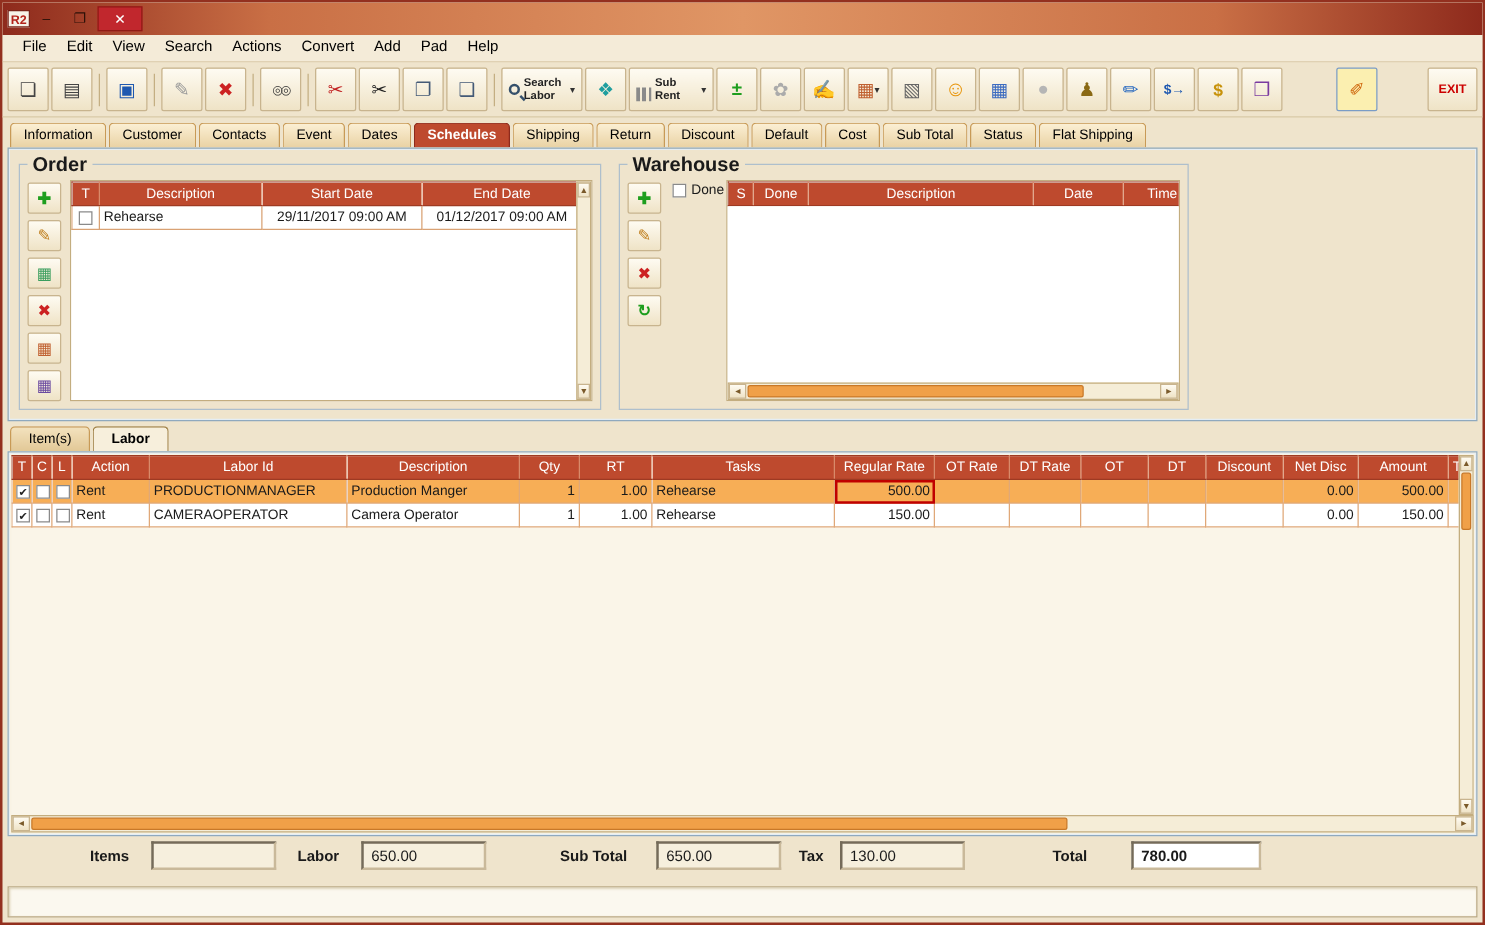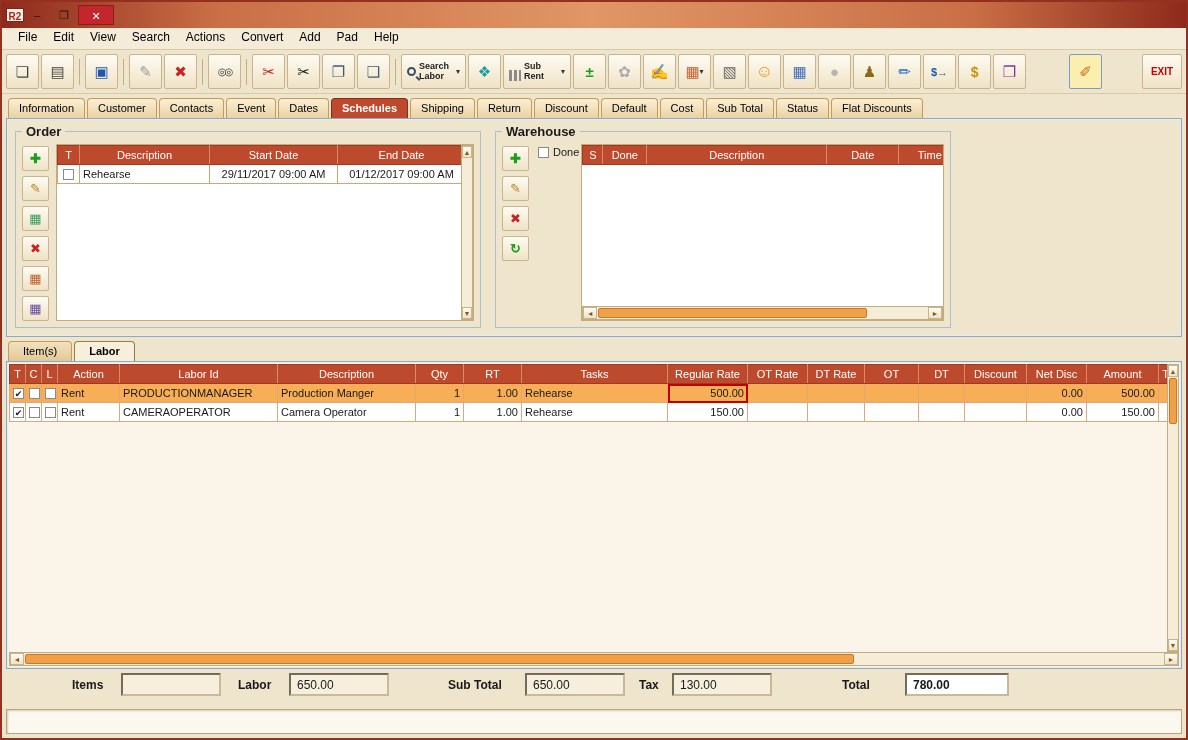--- a/index.html
+++ b/index.html
@@ -73,21 +73,21 @@
   .tabbar { height:24px; flex:0 0 24px; display:flex; align-items:flex-end; padding:2px 6px 0; gap:2px; }
   .tab { padding:3px 10px 4px; font-size:11px; border:1px solid #C89A56; border-bottom:none;
     border-radius:4px 4px 0 0; background:linear-gradient(#FBEFD4,#E9D2A4); }
   .tab.active { background:#BE4A2E; color:#fff; font-weight:bold; border-color:#8E2A1C; }
 
   
   .top-section { flex:0 0 212px; margin:0 4px; border:1px solid #8FA9BE; background:#EFE4CC;
     box-shadow: inset 0 0 0 1px #E4EDF4; display:flex; padding:4px 8px 8px; gap:14px; }
   .panel { position:relative; border:1px solid #AEBFCC; margin-top:8px; padding:12px 6px 6px; }
   .panel .plabel { position:absolute; top:-8px; left:6px; background:#EFE4CC; padding:0 4px;
-    font-weight:bold; font-size:13px; }
+    font-weight:bold; font-size:16px; }
   .panel.order { width:466px; }
   .panel.warehouse { width:456px; }
   .pbody { display:flex; height:100%; }
   .vtools { width:34px; display:flex; flex-direction:column; gap:5px; padding-top:2px; }
   .vtbtn { width:27px; height:25px; border:1px solid #C8B48E; border-radius:2px;
     background:linear-gradient(#FEFBF2,#EFE3C6); font-size:13px; display:flex; align-items:center; justify-content:center; }
   .vtbtn .g{ color:#444; }
   .vtbtn.green .g{color:#1E9E1E; font-weight:bold;}
   .vtbtn.pencil .g{color:#C08020;}
   .vtbtn.teal .g{color:#3A9E5E;}
@@ -277,21 +277,21 @@
     <button class="tab" data-name="tab-event">Event</button>
     <button class="tab" data-name="tab-dates">Dates</button>
     <button class="tab active" data-name="tab-schedules">Schedules</button>
     <button class="tab" data-name="tab-shipping">Shipping</button>
     <button class="tab" data-name="tab-return">Return</button>
     <button class="tab" data-name="tab-payment">Discount</button>
     <button class="tab" data-name="tab-default">Default</button>
     <button class="tab" data-name="tab-cost">Cost</button>
     <button class="tab" data-name="tab-sub-total">Sub Total</button>
     <button class="tab" data-name="tab-status">Status</button>
-    <button class="tab" data-name="tab-flat-discounts">Flat Discounts</button>
+    <button class="tab" data-name="tab-flat-discounts">Flat Shipping</button>
   </div>
 
   <div class="top-section" data-name="schedules-section">
 
     <div class="panel order" data-name="order-panel">
       <div class="plabel" data-name="order-panel-title">Order</div>
       <div class="pbody">
         <div class="vtools" data-name="order-toolbar">
           <button class="vtbtn green" data-name="order-add-button">
               <span class="g" data-name="plus-icon">✚</span>

